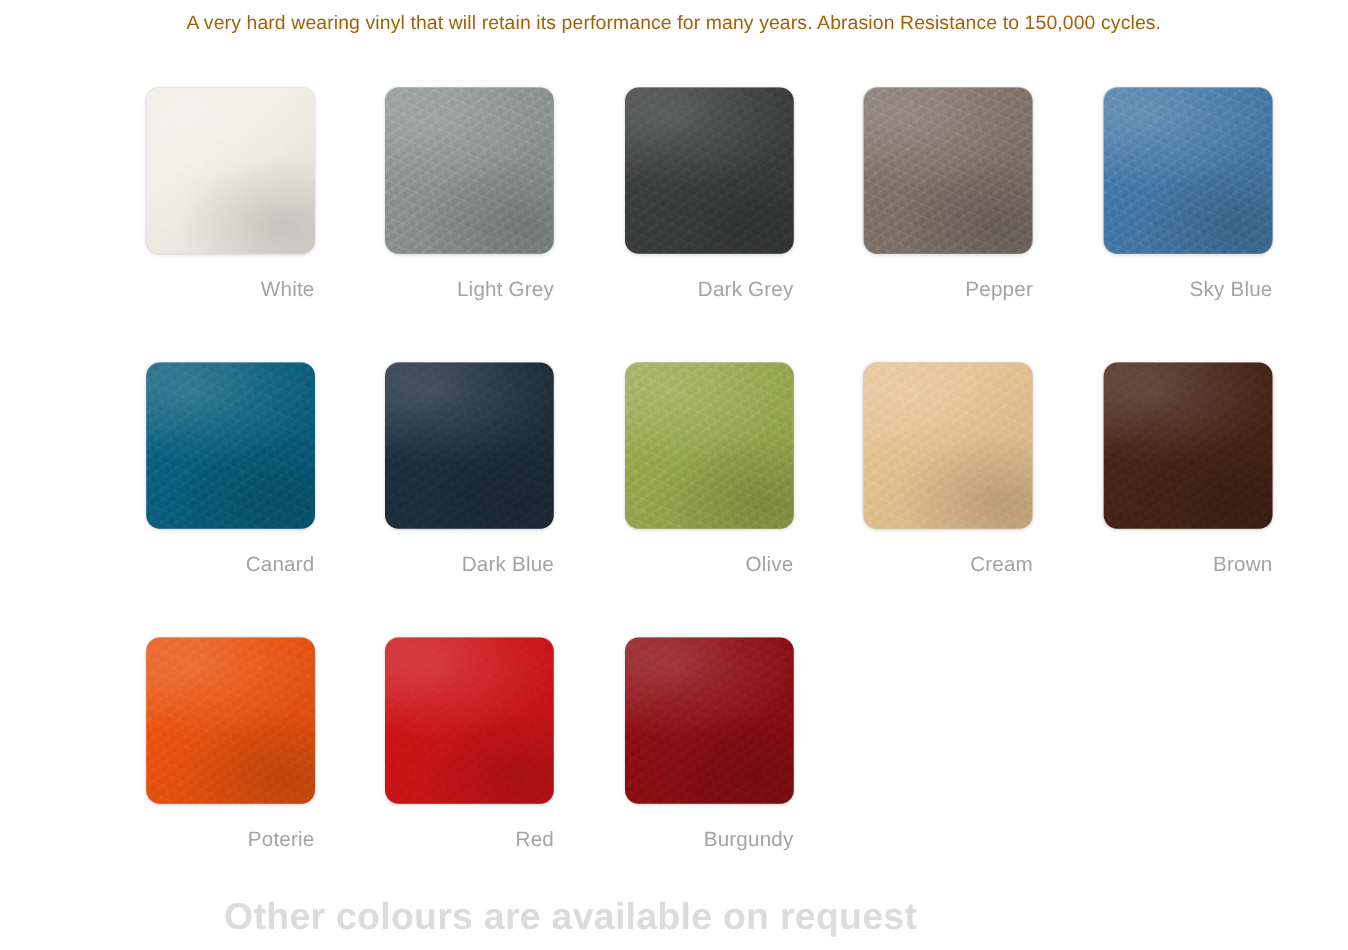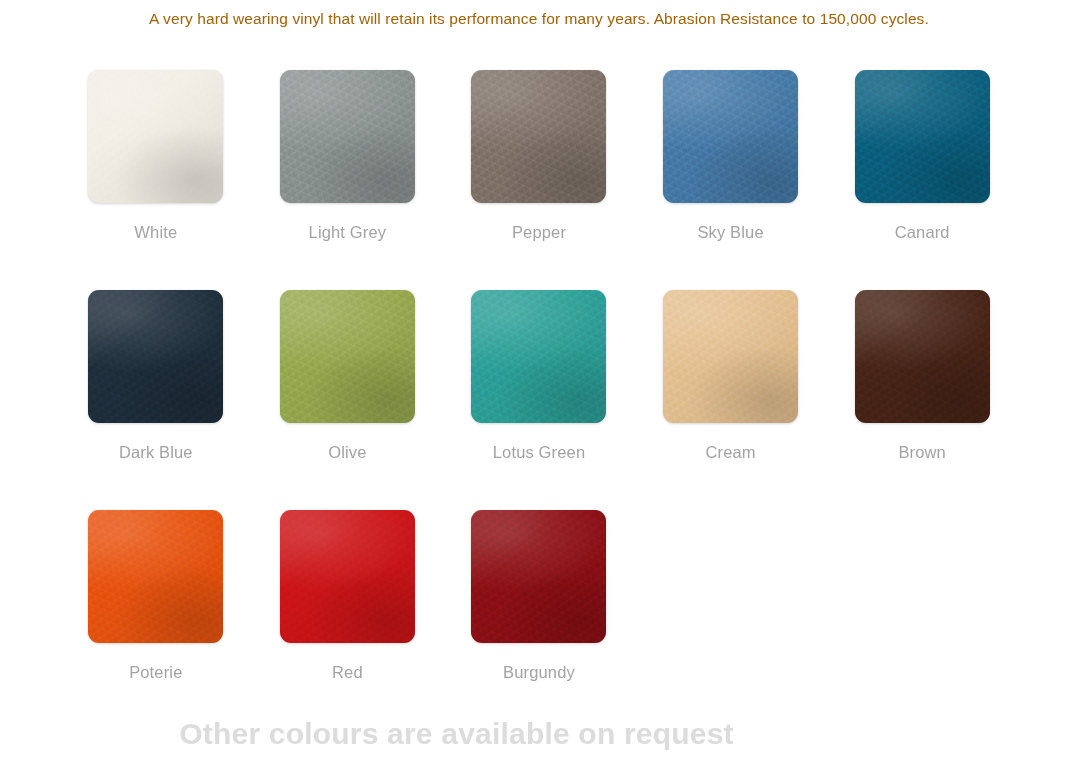--- a/index.html
+++ b/index.html
@@ -46,21 +46,21 @@
     display: grid;
     grid-template-columns: repeat(5, 1fr);
     grid-auto-rows: 220px;
     justify-items: center;
   }
 
   .swatch-cell {
     width: 100%;
     display: flex;
     flex-direction: column;
-    align-items: center;
+    align-items: flex-end;
   }
 
   .swatch {
     width: 135px;
     height: 133px;
     border-radius: 11px;
     position: relative;
     overflow: hidden;
     box-shadow: 0 1px 3px rgba(0,0,0,0.16),
                 0 0 1px rgba(0,0,0,0.10);
@@ -137,42 +137,42 @@
   <div class="grid">
       <div class="swatch-cell">
         <div class="swatch" style="background-color: rgb(242, 239, 230);"></div>
         <div class="swatch-label">White</div>
       </div>
       <div class="swatch-cell">
         <div class="swatch" style="background-color: rgb(140, 148, 146);"></div>
         <div class="swatch-label">Light Grey</div>
       </div>
       <div class="swatch-cell">
+        <div class="swatch" style="background-color: rgb(60, 62, 62);"></div>
+        <div class="swatch-label">Dark Grey</div>
+      </div>
+      <div class="swatch-cell">
         <div class="swatch" style="background-color: rgb(128, 115, 106);"></div>
         <div class="swatch-label">Pepper</div>
       </div>
       <div class="swatch-cell">
         <div class="swatch" style="background-color: rgb(70, 122, 168);"></div>
         <div class="swatch-label">Sky Blue</div>
       </div>
       <div class="swatch-cell">
         <div class="swatch" style="background-color: rgb(10, 95, 126);"></div>
         <div class="swatch-label">Canard</div>
       </div>
       <div class="swatch-cell">
         <div class="swatch" style="background-color: rgb(30, 46, 60);"></div>
         <div class="swatch-label">Dark Blue</div>
       </div>
       <div class="swatch-cell">
         <div class="swatch" style="background-color: rgb(152, 168, 79);"></div>
         <div class="swatch-label">Olive</div>
-      </div>
-      <div class="swatch-cell">
-        <div class="swatch" style="background-color: rgb(44, 160, 152);"></div>
-        <div class="swatch-label">Lotus Green</div>
       </div>
       <div class="swatch-cell">
         <div class="swatch" style="background-color: rgb(229, 193, 145);"></div>
         <div class="swatch-label">Cream</div>
       </div>
       <div class="swatch-cell">
         <div class="swatch" style="background-color: rgb(71, 36, 23);"></div>
         <div class="swatch-label">Brown</div>
       </div>
       <div class="swatch-cell">

